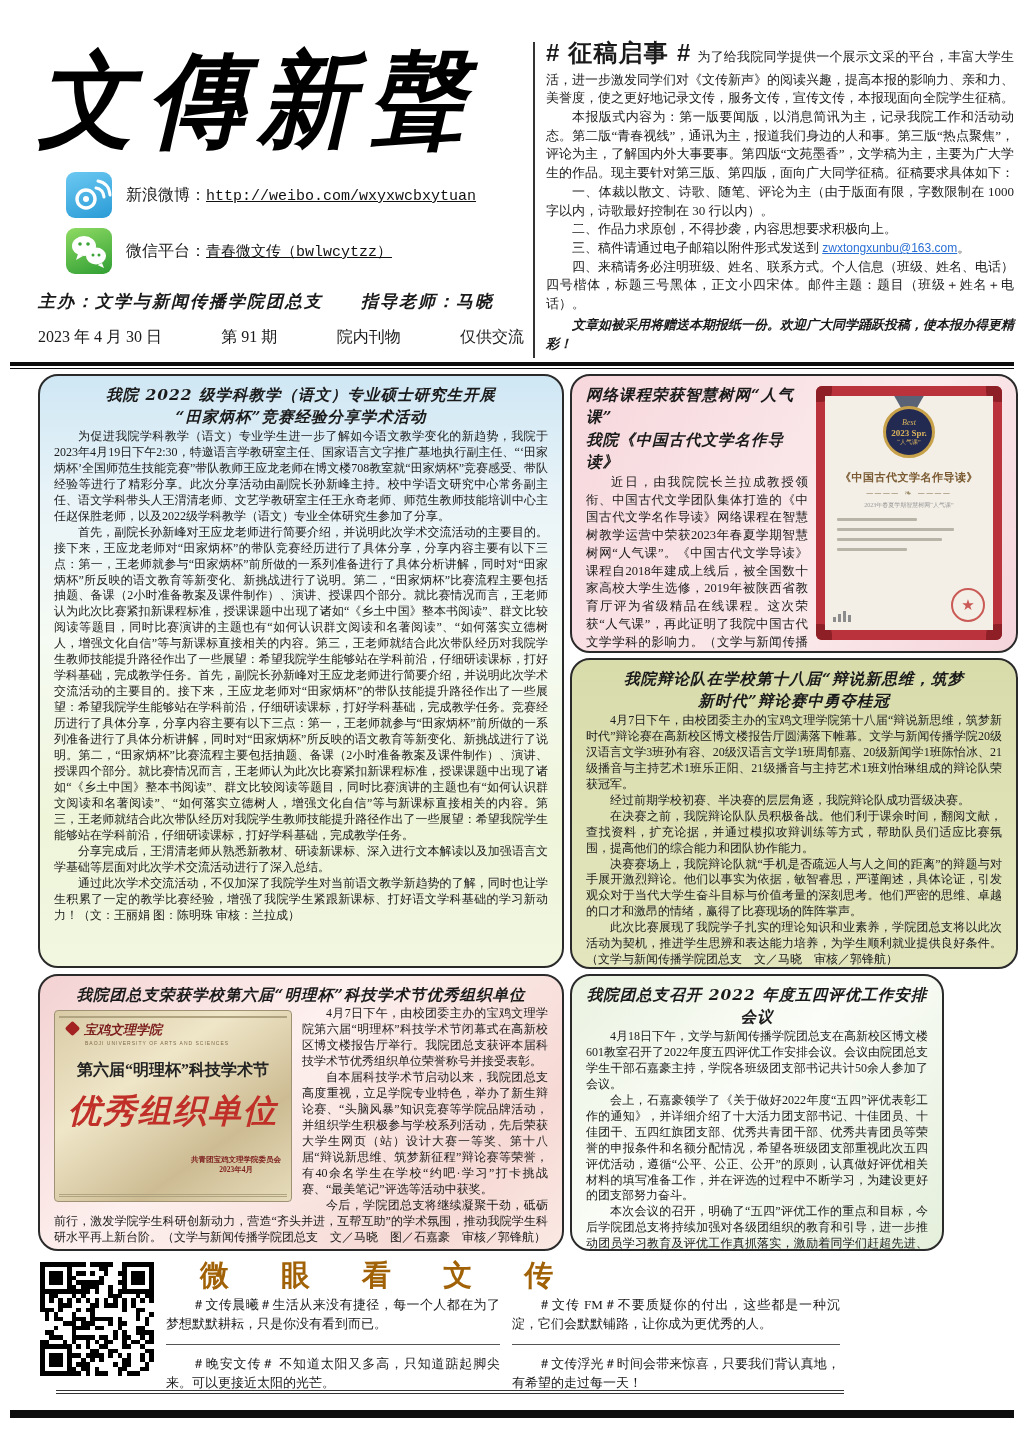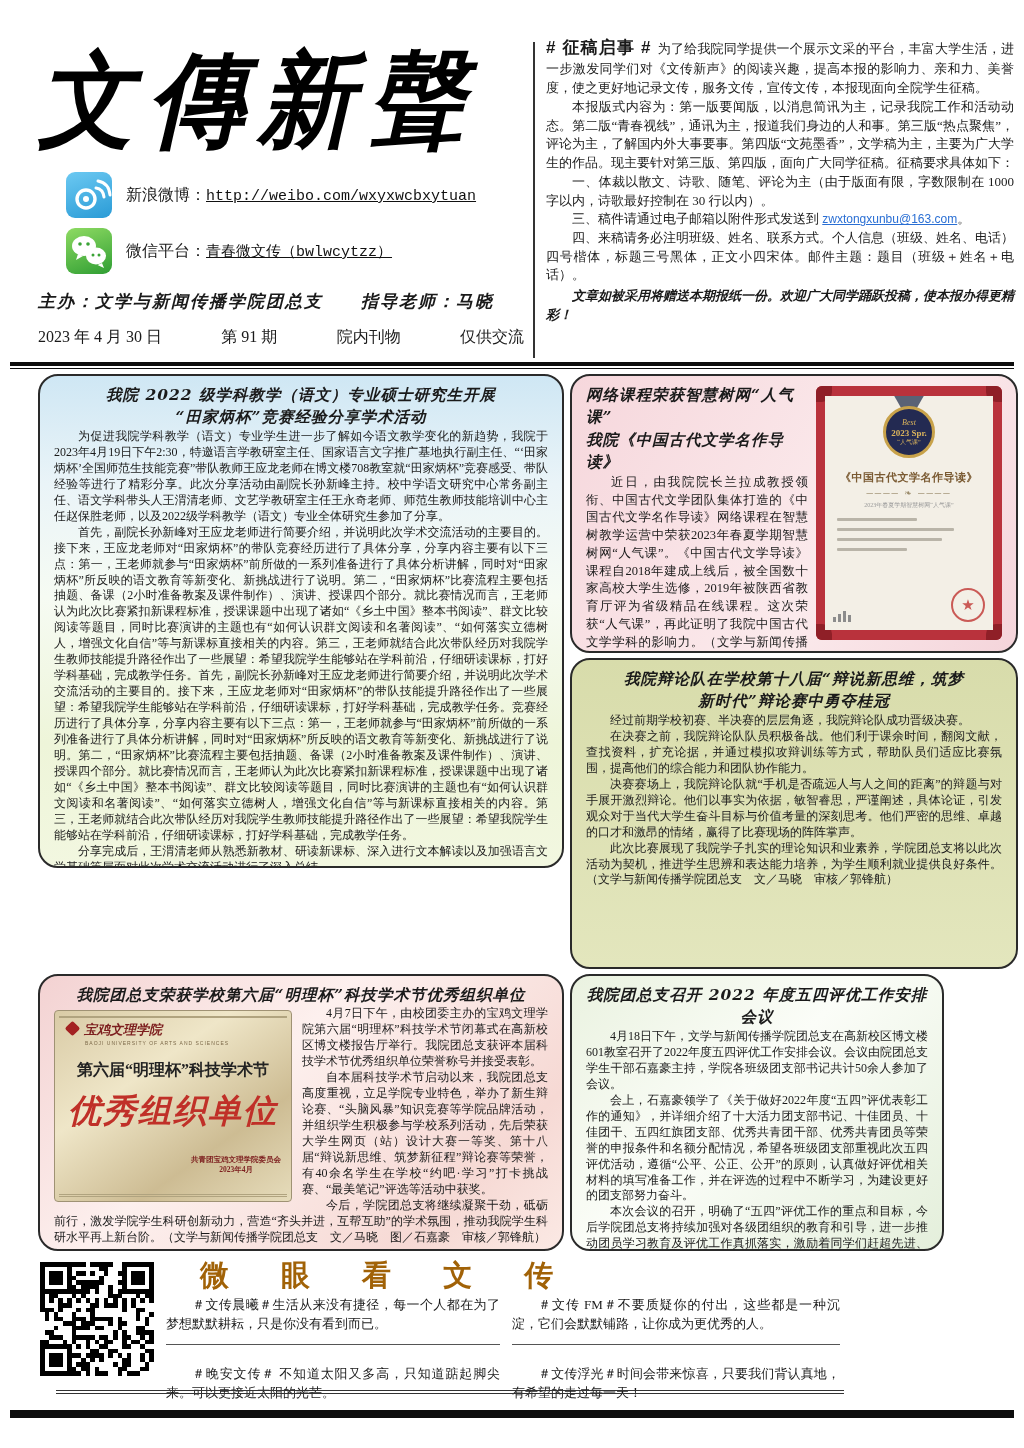--- a/index.html
+++ b/index.html
@@ -17,32 +17,32 @@
   .social-text { font-size:16px; font-family:"Liberation Sans", sans-serif; }
   .social-link { text-decoration:underline; color:#111; font-family:"Liberation Mono", monospace; font-size:15px; }
   .organizer { margin-top:16px; font-family:"DejaVu Serif", serif; font-weight:bold; font-style:italic; font-size:17px; letter-spacing:2px; white-space:nowrap; }
   .dateline { margin-top:14px; display:flex; justify-content:space-between; font-size:16px; padding-right:6px; }
 
   
   .vrule { position:absolute; left:533px; top:42px; height:316px; border-left:2px solid #333; }
   .cfp { position:absolute; left:546px; top:36px; width:468px; font-size:13px; line-height:1.44; text-align:justify; }
   .cfp p { text-indent:2em; }
   .cfp p.first { text-indent:0; }
-  .cfp-title { font-family:"Liberation Sans", sans-serif; font-weight:bold; font-size:17px; letter-spacing:1px; margin-right:6px; }
+  .cfp-title { font-family:"Liberation Sans", sans-serif; font-weight:bold; font-size:24px; letter-spacing:1px; margin-right:6px; }
   .email-link { color:#2a6fd4; text-decoration:underline; font-family:"Liberation Sans", sans-serif; font-size:12px; }
   .cfp-closing { font-style:italic; font-weight:bold; text-indent:2em; margin-top:2px; }
 
   .headrule { position:absolute; left:10px; top:362px; width:1004px; height:7px; border-top:4px solid #0d0d0d; border-bottom:1px solid #0d0d0d; }
 
   
   .artbox { position:absolute; border:2px solid #2a2a2a; border-radius:20px; padding:8px 14px 8px 14px; overflow:hidden; text-align:justify; }
   .art-title { font-family:"DejaVu Serif", serif; font-weight:bold; font-style:italic; text-align:center; font-size:15.5px; line-height:1.45; letter-spacing:1px; }
   .art-title.left { text-align:left; }
   .artbox p { font-size:12px; line-height:1.33; text-indent:2em; }
-  .art1 { left:38px; top:374px; width:526px; height:494px;
+  .art1 { left:38px; top:374px; width:526px; height:594px;
           background:linear-gradient(180deg,#cfe7f4 0%,#eaf4f8 22%,#f6fbf3 45%,#eef5d9 75%,#f2f7e0 100%); }
   .art2 { left:570px; top:374px; width:448px; height:279px; background:linear-gradient(120deg,#f6d7dc,#fbeaec 60%,#f4d4da); }
   .art3 { left:570px; top:658px; width:448px; height:311px; background:linear-gradient(180deg,#d8dcab,#e3e6bd); }
   .art4 { left:38px; top:974px; width:526px; height:277px; background:linear-gradient(135deg,#f3d2d2,#fdf0ee 40%,#f6d9d4 80%,#fbe9e4); }
   .art5 { left:570px; top:974px; width:374px; height:277px; background:linear-gradient(135deg,#eaf2e0,#fbfdf8 45%,#e4efdb); }
 
   
   .cert { float:right; width:186px; height:254px; margin:2px 0 4px 8px; background:#b9323c; border-radius:6px; padding:10px 9px; position:relative; }
   .cert .corner { position:absolute; width:16px; height:16px; background:#8f1f27; }
   .cert .c-tl{left:0;top:0;border-radius:6px 0 10px 0;} .cert .c-tr{right:0;top:0;border-radius:0 6px 0 10px;}
@@ -72,21 +72,21 @@
   .plaque-bottom { position:absolute; bottom:4px; left:4px; right:4px; border-bottom:3px double #b0a37f; }
 
   
   .qr { position:absolute; left:40px; top:1262px; width:114px; height:114px; display:grid; grid-template-columns:repeat(25,1fr); grid-template-rows:repeat(25,1fr); background:#fff; }
   .qr b { background:#000; }
   .micro-head { position:absolute; left:200px; top:1256px; font-family:"Liberation Sans", sans-serif; font-weight:bold; font-size:29px; letter-spacing:22px; color:#a16207; white-space:nowrap; }
   .quote-col { position:absolute; top:1294px; font-size:13px; line-height:1.45; text-align:justify; }
   .qc1 { left:166px; width:334px; }
   .qc2 { left:512px; width:328px; }
   .quote { padding:2px 0 10px 0; text-indent:2em; }
-  .quote + .quote { border-top:1px solid #555; padding-top:20px; }
+  .quote + .quote { border-top:1px solid #555; padding-top:10px; }
   .editors { position:absolute; left:845px; top:1262px; width:172px; height:108px; background:#7fd3f5; border:2px solid #111; border-radius:18px; padding:13px 14px; }
   .editors div { font-family:"Liberation Sans", sans-serif; font-weight:bold; font-size:14.5px; line-height:1.85; white-space:nowrap; }
   .foot-dblrule { position:absolute; left:56px; top:1390px; width:788px; border-top:1px solid #333; border-bottom:1px solid #333; height:4px; }
   .foot-bar { position:absolute; left:10px; top:1410px; width:1004px; height:8px; background:#0d0d0d; }
 
   
   .weibo-icon svg, .wechat-icon svg { position:absolute; inset:0; }
 </style>
 </head>
 <body>
@@ -137,20 +137,21 @@
       <span>仅供交流</span>
     </div>
   </div>
 
   <div class="vrule"></div>
 
   <div class="cfp">
     <p class="first"><span class="cfp-title"># 征稿启事 #</span><span>为了给我院同学提供一个展示文采的平台，丰富大学生活，进一步激发同学们对《文传新声》的阅读兴趣，提高本报的影响力、亲和力、美誉度，使之更好地记录文传，服务文传，宣传文传，本报现面向全院学生征稿。</span></p>
     <p>本报版式内容为：第一版要闻版，以消息简讯为主，记录我院工作和活动动态。第二版“青春视线”，通讯为主，报道我们身边的人和事。第三版“热点聚焦”，评论为主，了解国内外大事要事。第四版“文苑墨香”，文学稿为主，主要为广大学生的作品。现主要针对第三版、第四版，面向广大同学征稿。征稿要求具体如下：</p>
     <p>一、体裁以散文、诗歌、随笔、评论为主（由于版面有限，字数限制在 1000 字以内，诗歌最好控制在 30 行以内）。</p>
+    <p>二、作品力求原创，不得抄袭，内容思想要求积极向上。</p>
     <p><span>三、稿件请通过电子邮箱以附件形式发送到 </span><span class="email-link">zwxtongxunbu@163.com</span><span>。</span></p>
     <p>四、来稿请务必注明班级、姓名、联系方式。个人信息（班级、姓名、电话）四号楷体，标题三号黑体，正文小四宋体。邮件主题：题目（班级＋姓名＋电话）。</p>
     <p class="cfp-closing">文章如被采用将赠送本期报纸一份。欢迎广大同学踊跃投稿，使本报办得更精彩！</p>
   </div>
 
   <div class="headrule"></div>
 
   <div class="artbox art1">
     <div class="art-title">我院 2022 级学科教学（语文）专业硕士研究生开展</div>
     <div class="art-title">“田家炳杯”竞赛经验分享学术活动</div>
@@ -192,20 +193,21 @@
       </div>
     </div>
     <div class="art-title left">网络课程荣获智慧树网“人气课”</div>
     <div class="art-title left">我院《中国古代文学名作导读》</div>
     <p style="font-size:12.5px; line-height:1.42;">近日，由我院院长兰拉成教授领衔、中国古代文学团队集体打造的《中国古代文学名作导读》网络课程在智慧树教学运营中荣获2023年春夏学期智慧树网“人气课”。《中国古代文学导读》课程自2018年建成上线后，被全国数十家高校大学生选修，2019年被陕西省教育厅评为省级精品在线课程。这次荣获“人气课”，再此证明了我院中国古代文学学科的影响力。（文学与新闻传播学院　文、图／王渭清　审核／兰拉成）</p>
   </div>
 
   <div class="artbox art3">
     <div class="art-title">我院辩论队在学校第十八届“辩说新思维，筑梦</div>
     <div class="art-title">新时代”辩论赛中勇夺桂冠</div>
+    <p>4月7日下午，由校团委主办的宝鸡文理学院第十八届“辩说新思维，筑梦新时代”辩论赛在高新校区博文楼报告厅圆满落下帷幕。文学与新闻传播学院20级汉语言文学3班孙有容、20级汉语言文学1班周郁嘉、20级新闻学1班陈怡冰、21级播音与主持艺术1班乐正阳、21级播音与主持艺术1班刘怡琳组成的辩论队荣获冠军。</p>
     <p>经过前期学校初赛、半决赛的层层角逐，我院辩论队成功晋级决赛。</p>
     <p>在决赛之前，我院辩论队队员积极备战。他们利于课余时间，翻阅文献，查找资料，扩充论据，并通过模拟攻辩训练等方式，帮助队员们适应比赛氛围，提高他们的综合能力和团队协作能力。</p>
     <p>决赛赛场上，我院辩论队就“手机是否疏远人与人之间的距离”的辩题与对手展开激烈辩论。他们以事实为依据，敏智睿思，严谨阐述，具体论证，引发观众对于当代大学生奋斗目标与价值考量的深刻思考。他们严密的思维、卓越的口才和激昂的情绪，赢得了比赛现场的阵阵掌声。</p>
     <p>此次比赛展现了我院学子扎实的理论知识和业素养，学院团总支将以此次活动为契机，推进学生思辨和表达能力培养，为学生顺利就业提供良好条件。（文学与新闻传播学院团总支　文／马晓　审核／郭锋航）</p>
   </div>
 
   <div class="artbox art4">
     <div class="art-title">我院团总支荣获学校第六届“明理杯”科技学术节优秀组织单位</div>
     <div class="plaque">
       <div class="plaque-top"></div>

